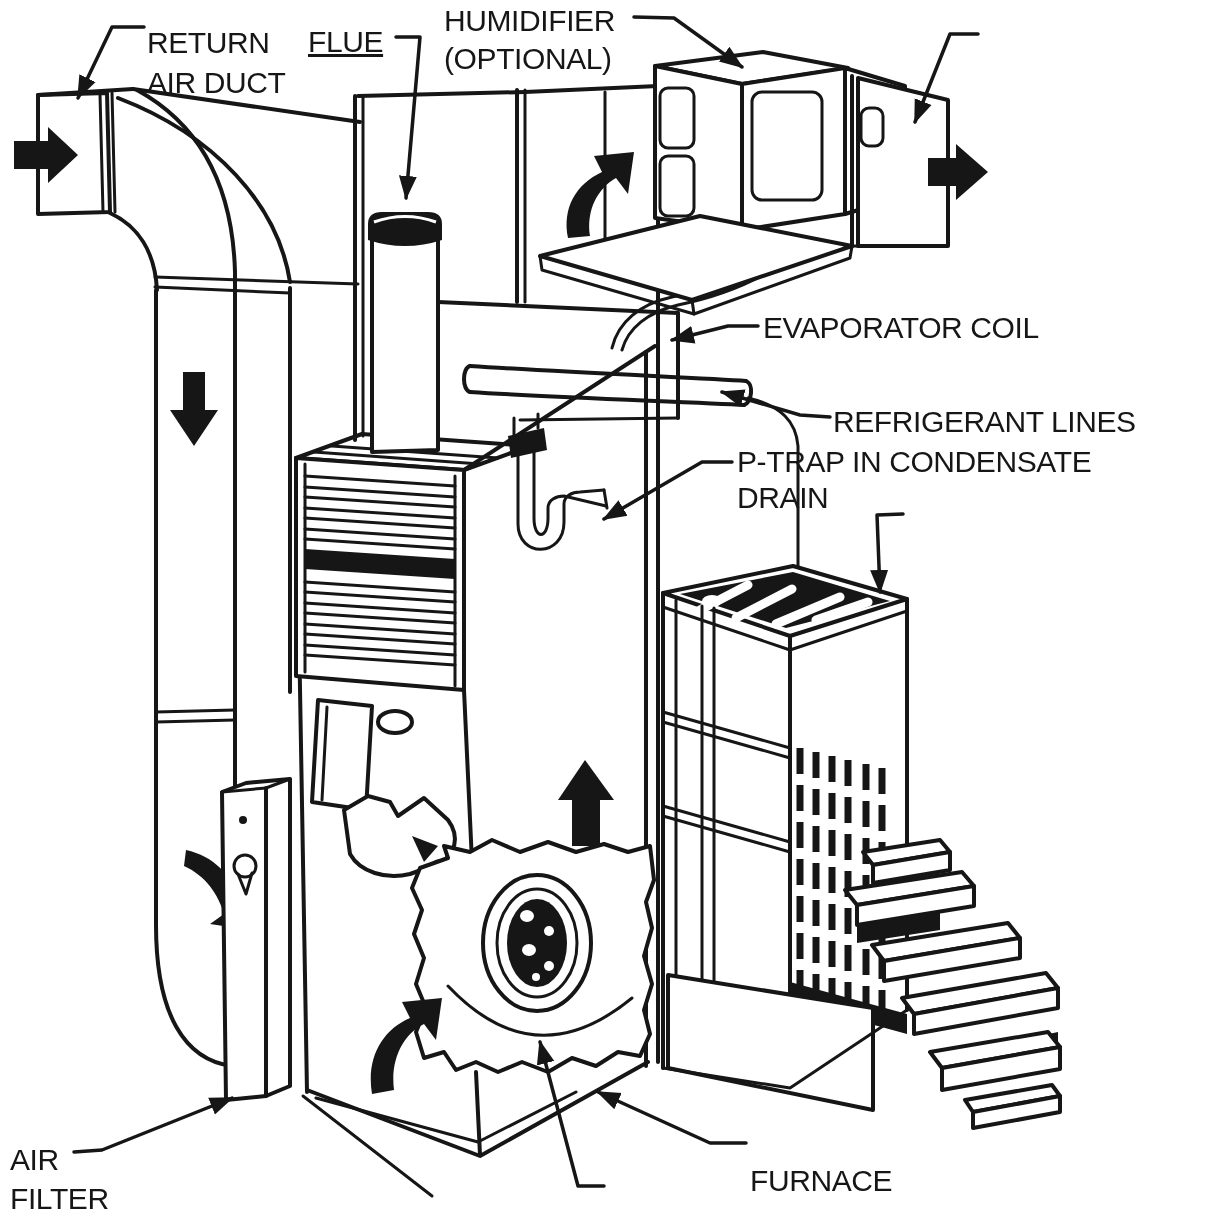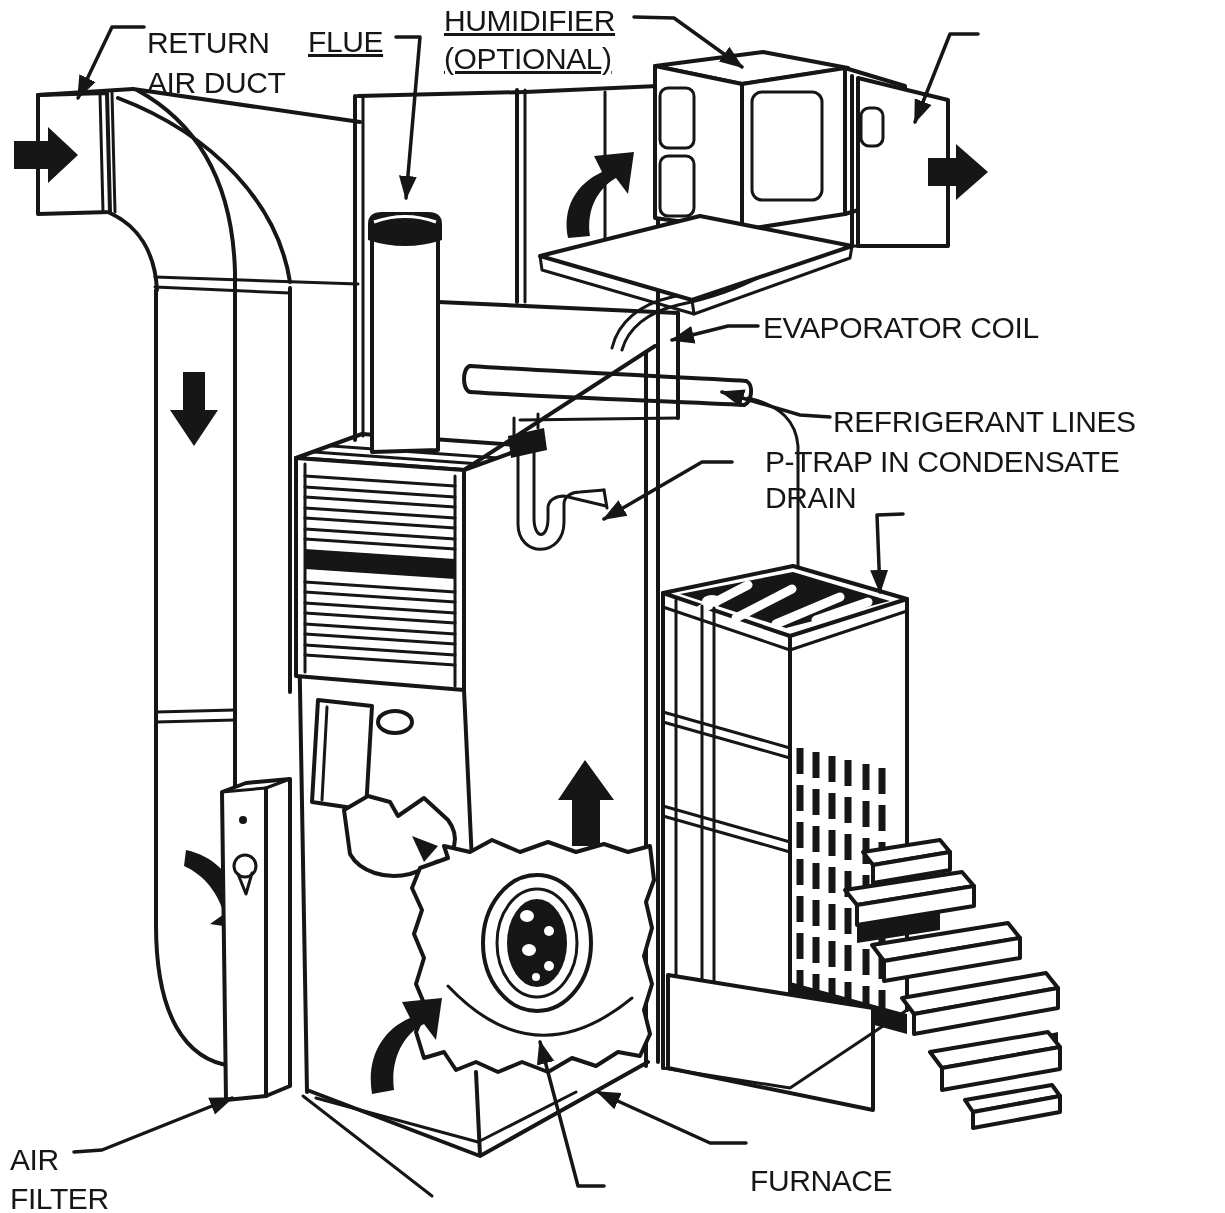--- a/index.html
+++ b/index.html
@@ -248,22 +248,22 @@
     <path class="lead" marker-end="url(#ah)" d="M903,514 L877,515 L880,592"></path>
     <path class="lead" marker-end="url(#ah)" d="M74,1152 L102,1150 L232,1098"></path>
     <path class="lead" marker-end="url(#ah)" d="M746,1143 L710,1143 L598,1092"></path>
     <path class="lead" marker-end="url(#ah)" d="M604,1186 L578,1186 L540,1042"></path>
   </g>
 </svg>
 
   <div class="lbl" style="left:147px;top:23px;line-height:40px;">RETURN
 AIR DUCT</div>
   <div class="lbl" style="left:308px;top:23px;text-decoration:underline;">FLUE</div>
-  <div class="lbl" style="left:444px;top:2px;text-decoration:underline;">HUMIDIFIER
+  <div class="lbl" style="left:444px;top:2px;">HUMIDIFIER
 (OPTIONAL)</div>
   <div class="lbl" style="left:763px;top:309px;">EVAPORATOR COIL</div>
   <div class="lbl" style="left:833px;top:403px;">REFRIGERANT LINES</div>
-  <div class="lbl" style="left:765px;top:444px;line-height:36px;">P-TRAP IN CONDENSATE
+  <div class="lbl" style="left:737px;top:444px;line-height:36px;">P-TRAP IN CONDENSATE
 DRAIN</div>
   <div class="lbl" style="left:10px;top:1140px;line-height:39px;">AIR
 FILTER</div>
   <div class="lbl" style="left:750px;top:1162px;">FURNACE</div>
 </div>
 
 </body></html>

